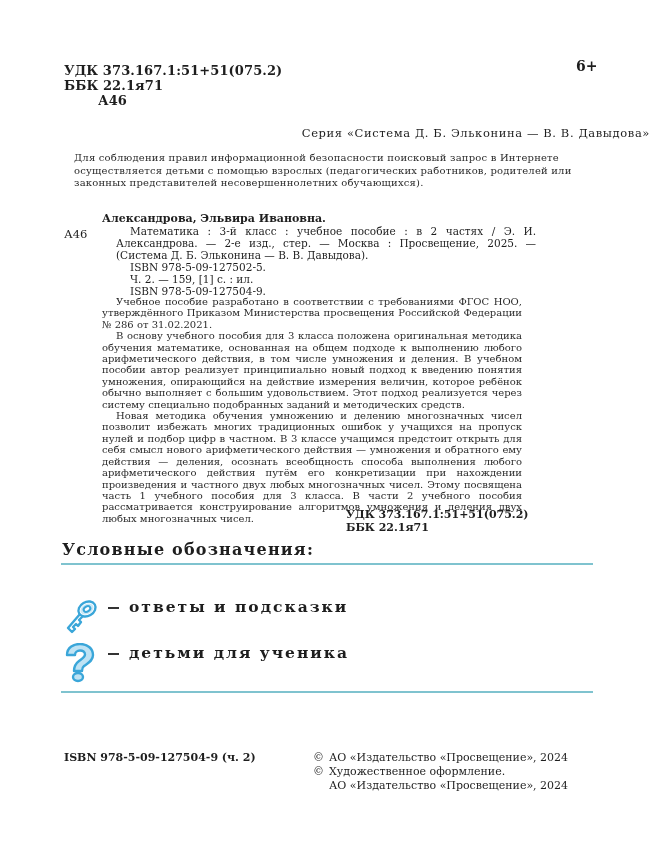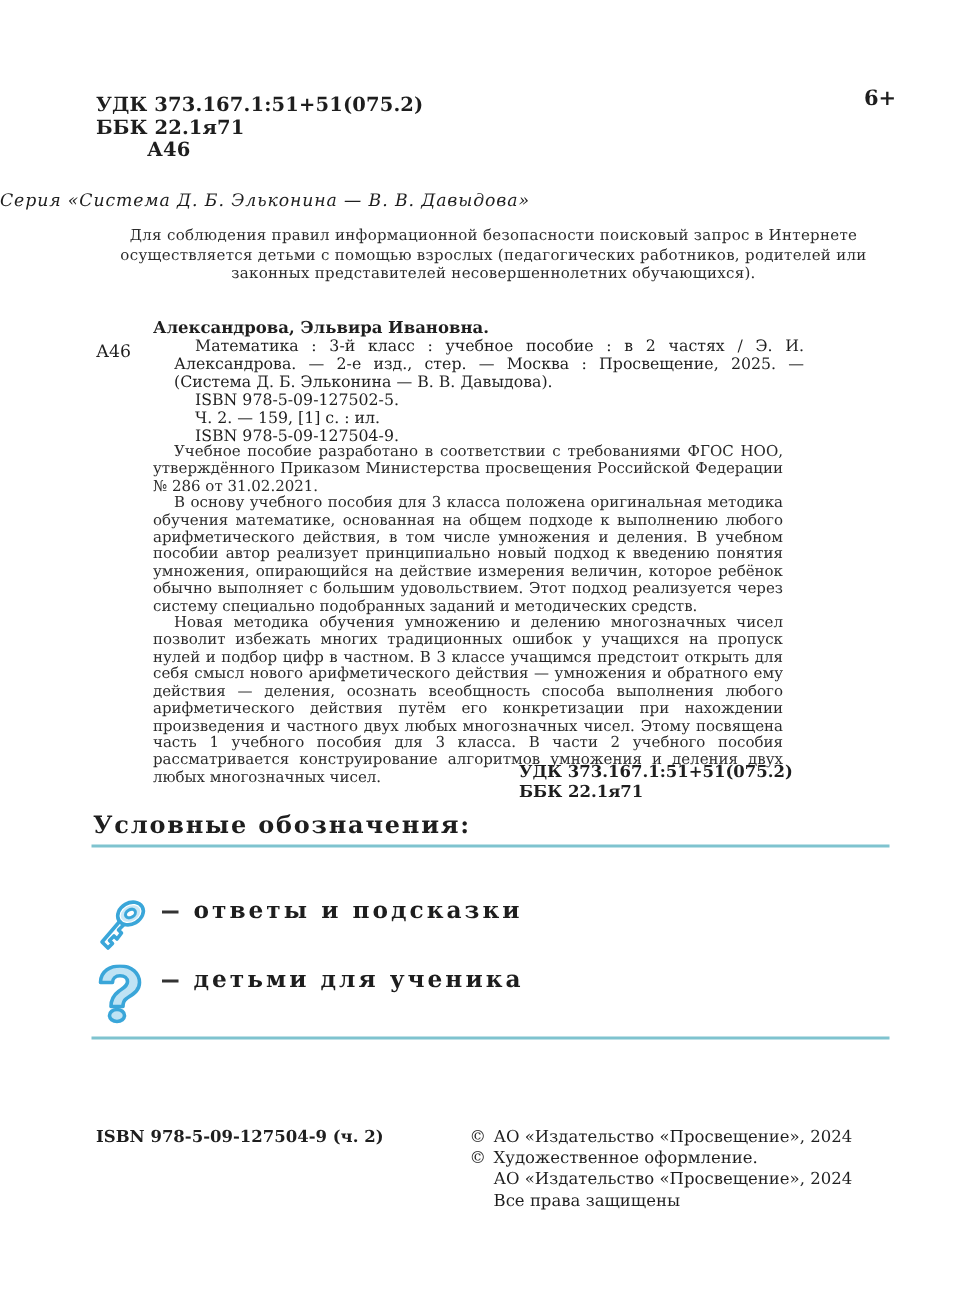--- a/index.html
+++ b/index.html
@@ -5,22 +5,22 @@
   * { margin: 0; padding: 0; box-sizing: border-box; }
   html, body { width: 650px; height: 860px; background: #ffffff; overflow: hidden; }
   body { position: relative; font-family: "DejaVu Serif", "Liberation Serif", serif; color: #1e1e1e; }
 
   .abs { position: absolute; }
 
   .udk-top { left: 64px; top: 63px; font-size: 13px; line-height: 15px; font-weight: bold; letter-spacing: 0.1px; }
   .udk-top .indent { padding-left: 34px; }
   .age { left: 576px; top: 58px; font-size: 14px; font-weight: bold; }
 
-  .series { left: 0; width: 650px; top: 126px; text-align: left; font-size: 11.5px; font-style: italic; letter-spacing: 0.6px; }
-  .notice { left: 74px; width: 510px; top: 152px; text-align: center; font-size: 10px; line-height: 12.5px; letter-spacing: 0.2px; color: #2a2a2a; }
+  .series { left: 0; width: 650px; top: 126px; text-align: right; font-size: 11.5px; letter-spacing: 0.6px; }
+  .notice { left: 74px; width: 510px; top: 152px; font-size: 10px; line-height: 12.5px; letter-spacing: 0.2px; color: #2a2a2a; }
 
   .author { left: 102px; top: 212px; font-size: 11px; font-weight: bold; }
   .a46 { left: 64px; top: 227px; font-size: 11.5px; }
   .biblio { left: 116px; top: 225px; width: 420px; font-size: 10.5px; line-height: 12.1px; text-align: justify; }
   .biblio p { margin: 0; }
   .biblio .ind { text-indent: 14px; }
 
   .abstract { left: 102px; top: 296px; width: 420px; font-size: 10px; line-height: 11.4px; text-align: justify; color: #2a2a2a; }
   .abstract p { margin: 0; }
   .abstract .ind { text-indent: 14px; }
@@ -118,17 +118,13 @@
     <span>АО «Издательство «Просвещение», 2024</span>
   </div>
   <div class="row">
     <span class="sym">©</span>
     <span>Художественное оформление.</span>
   </div>
   <div class="row">
     <span class="sym"></span>
     <span>АО «Издательство «Просвещение», 2024</span>
   </div>
-  <div class="row">
-    <span class="sym"></span>
-    <span>Все права защищены</span>
-  </div>
 </div>
 
 </body></html>

